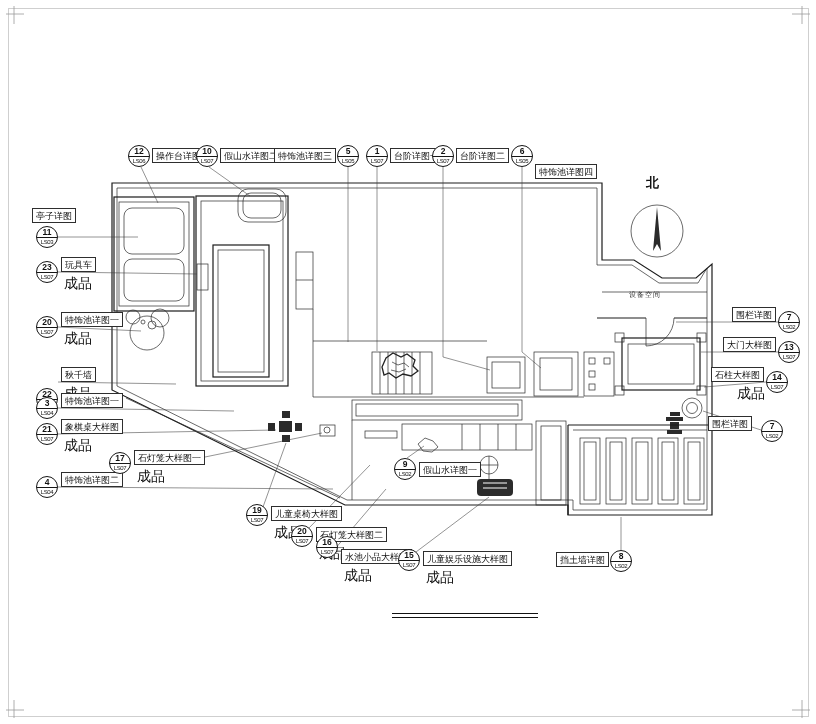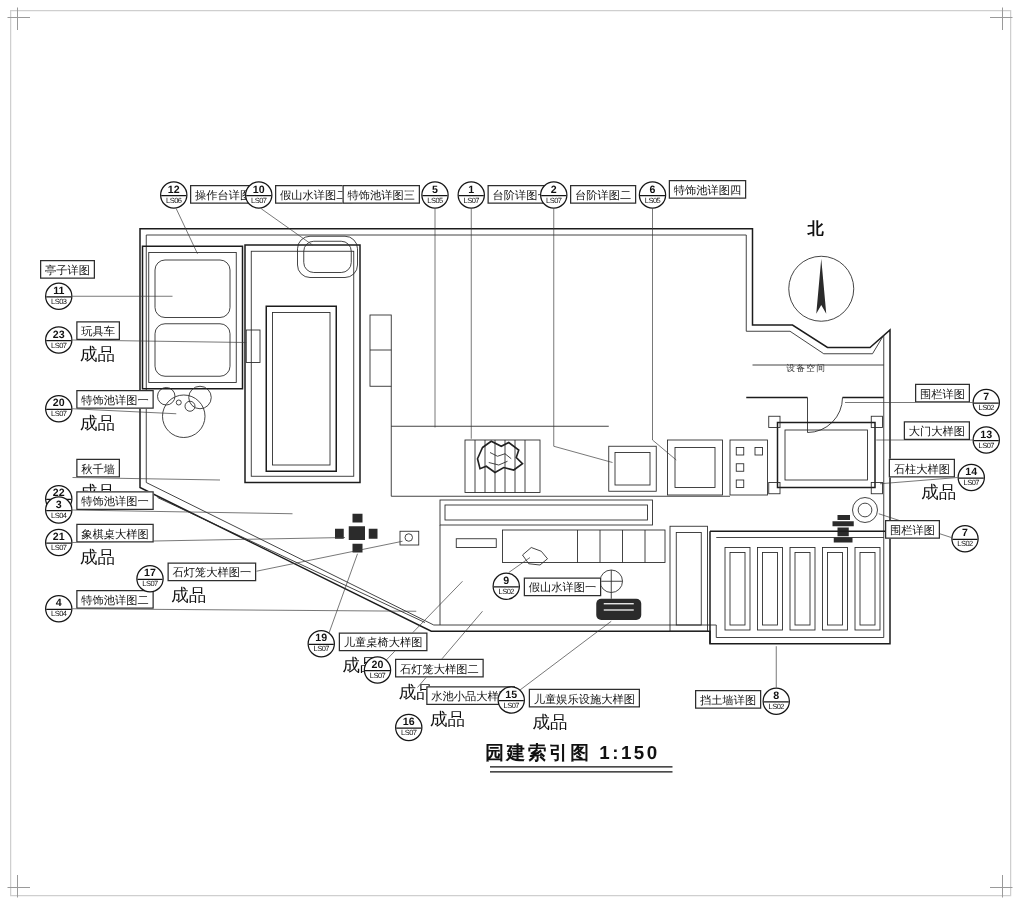--- a/index.html
+++ b/index.html
@@ -250,21 +250,21 @@
   <div class="bubble" style="left:432px;top:145px">
       <span class="num">2</span>
       <span class="sheet">LS07</span>
     </div>
   <div class="lbl" style="left:456px;top:148px">台阶详图二</div>
 
   <div class="bubble" style="left:511px;top:145px">
       <span class="num">6</span>
       <span class="sheet">LS05</span>
     </div>
-  <div class="lbl" style="left:535px;top:144px">特饰池详图四</div>
+  <div class="lbl" style="left:535px;top:164px">特饰池详图四</div>
 
   <div class="bubble" style="left:36px;top:226px">
       <span class="num">11</span>
       <span class="sheet">LS03</span>
     </div>
   <div class="lbl" style="left:32px;top:208px">亭子详图</div>
 
   <div class="bubble" style="left:36px;top:261px">
       <span class="num">23</span>
       <span class="sheet">LS07</span>
@@ -319,21 +319,21 @@
   <div class="lbl" style="left:271px;top:506px">儿童桌椅大样图</div>
   <div class="sub" style="left:274px;top:524px">成品</div>
 
   <div class="bubble" style="left:291px;top:525px">
       <span class="num">20</span>
       <span class="sheet">LS07</span>
     </div>
   <div class="lbl" style="left:316px;top:527px">石灯笼大样图二</div>
   <div class="sub" style="left:319px;top:545px">成品</div>
 
-  <div class="bubble" style="left:316px;top:571px">
+  <div class="bubble" style="left:316px;top:536px">
       <span class="num">16</span>
       <span class="sheet">LS07</span>
     </div>
   <div class="lbl" style="left:341px;top:549px">水池小品大样图</div>
   <div class="sub" style="left:344px;top:567px">成品</div>
 
   <div class="bubble" style="left:398px;top:549px">
       <span class="num">15</span>
       <span class="sheet">LS07</span>
     </div>
@@ -373,17 +373,16 @@
 
   <div class="bubble" style="left:610px;top:550px">
       <span class="num">8</span>
       <span class="sheet">LS02</span>
     </div>
   <div class="lbl" style="left:556px;top:552px">挡土墙详图</div>
 
   <div class="north-label">北</div>
   <div class="room-label">设备空间</div>
 
-  <div class="plan-title"><span>园建索引图</span> <span>1:150</span></div>
   <div class="title-line1"></div>
   <div class="title-line2"></div>
 
 </div>
 
 </body></html>

